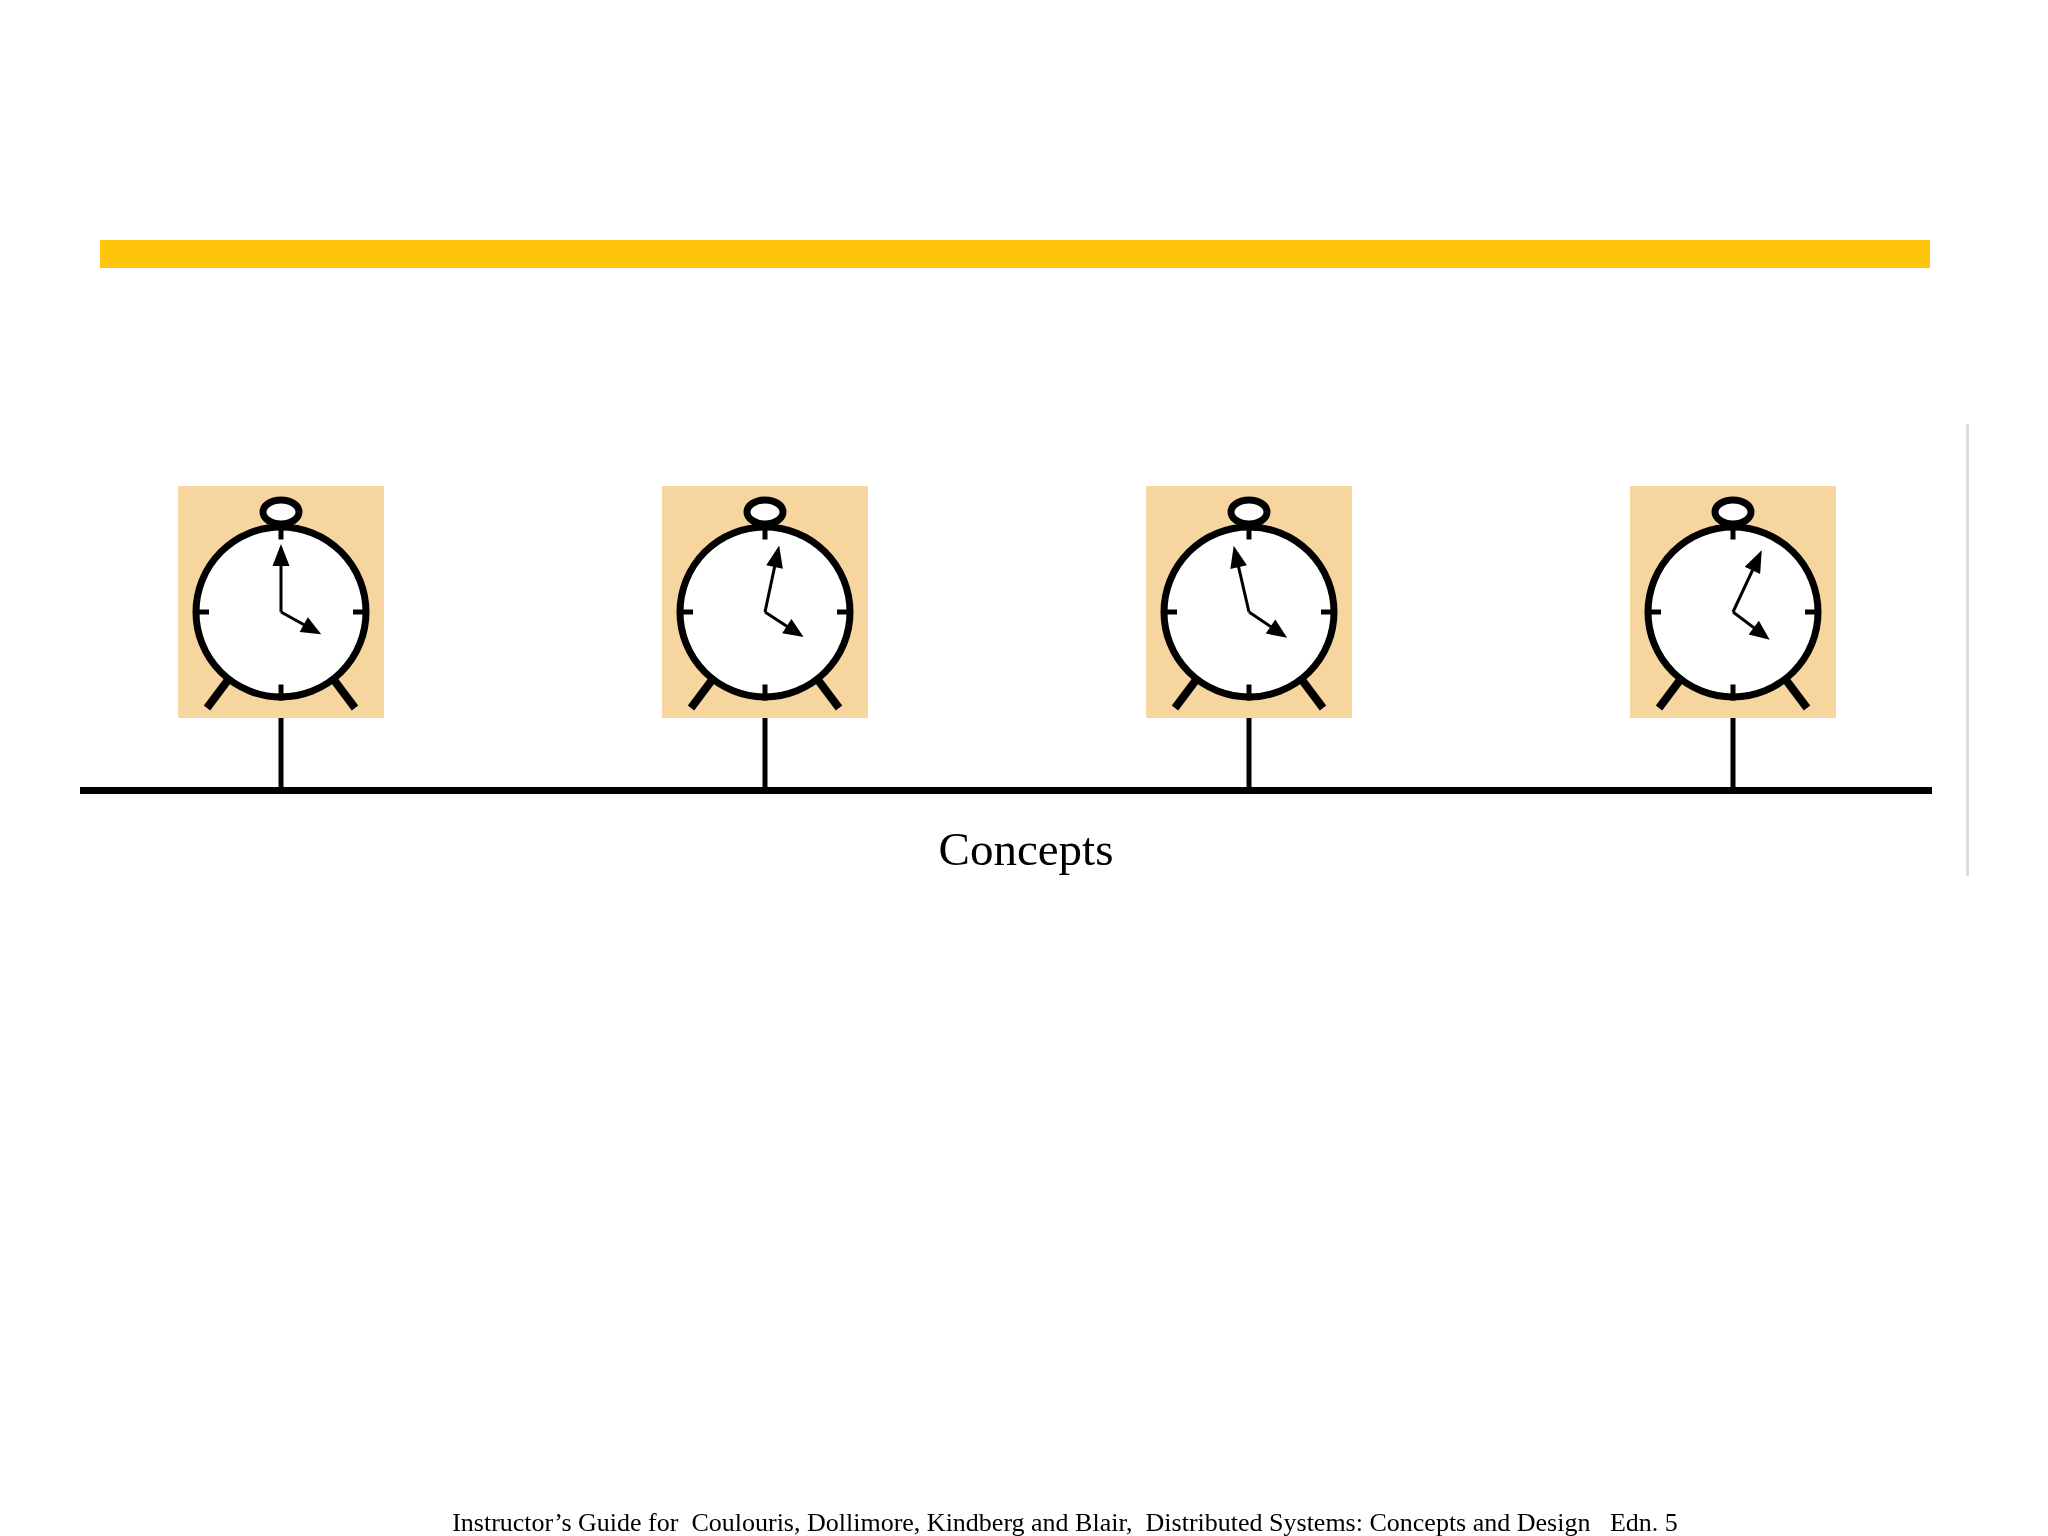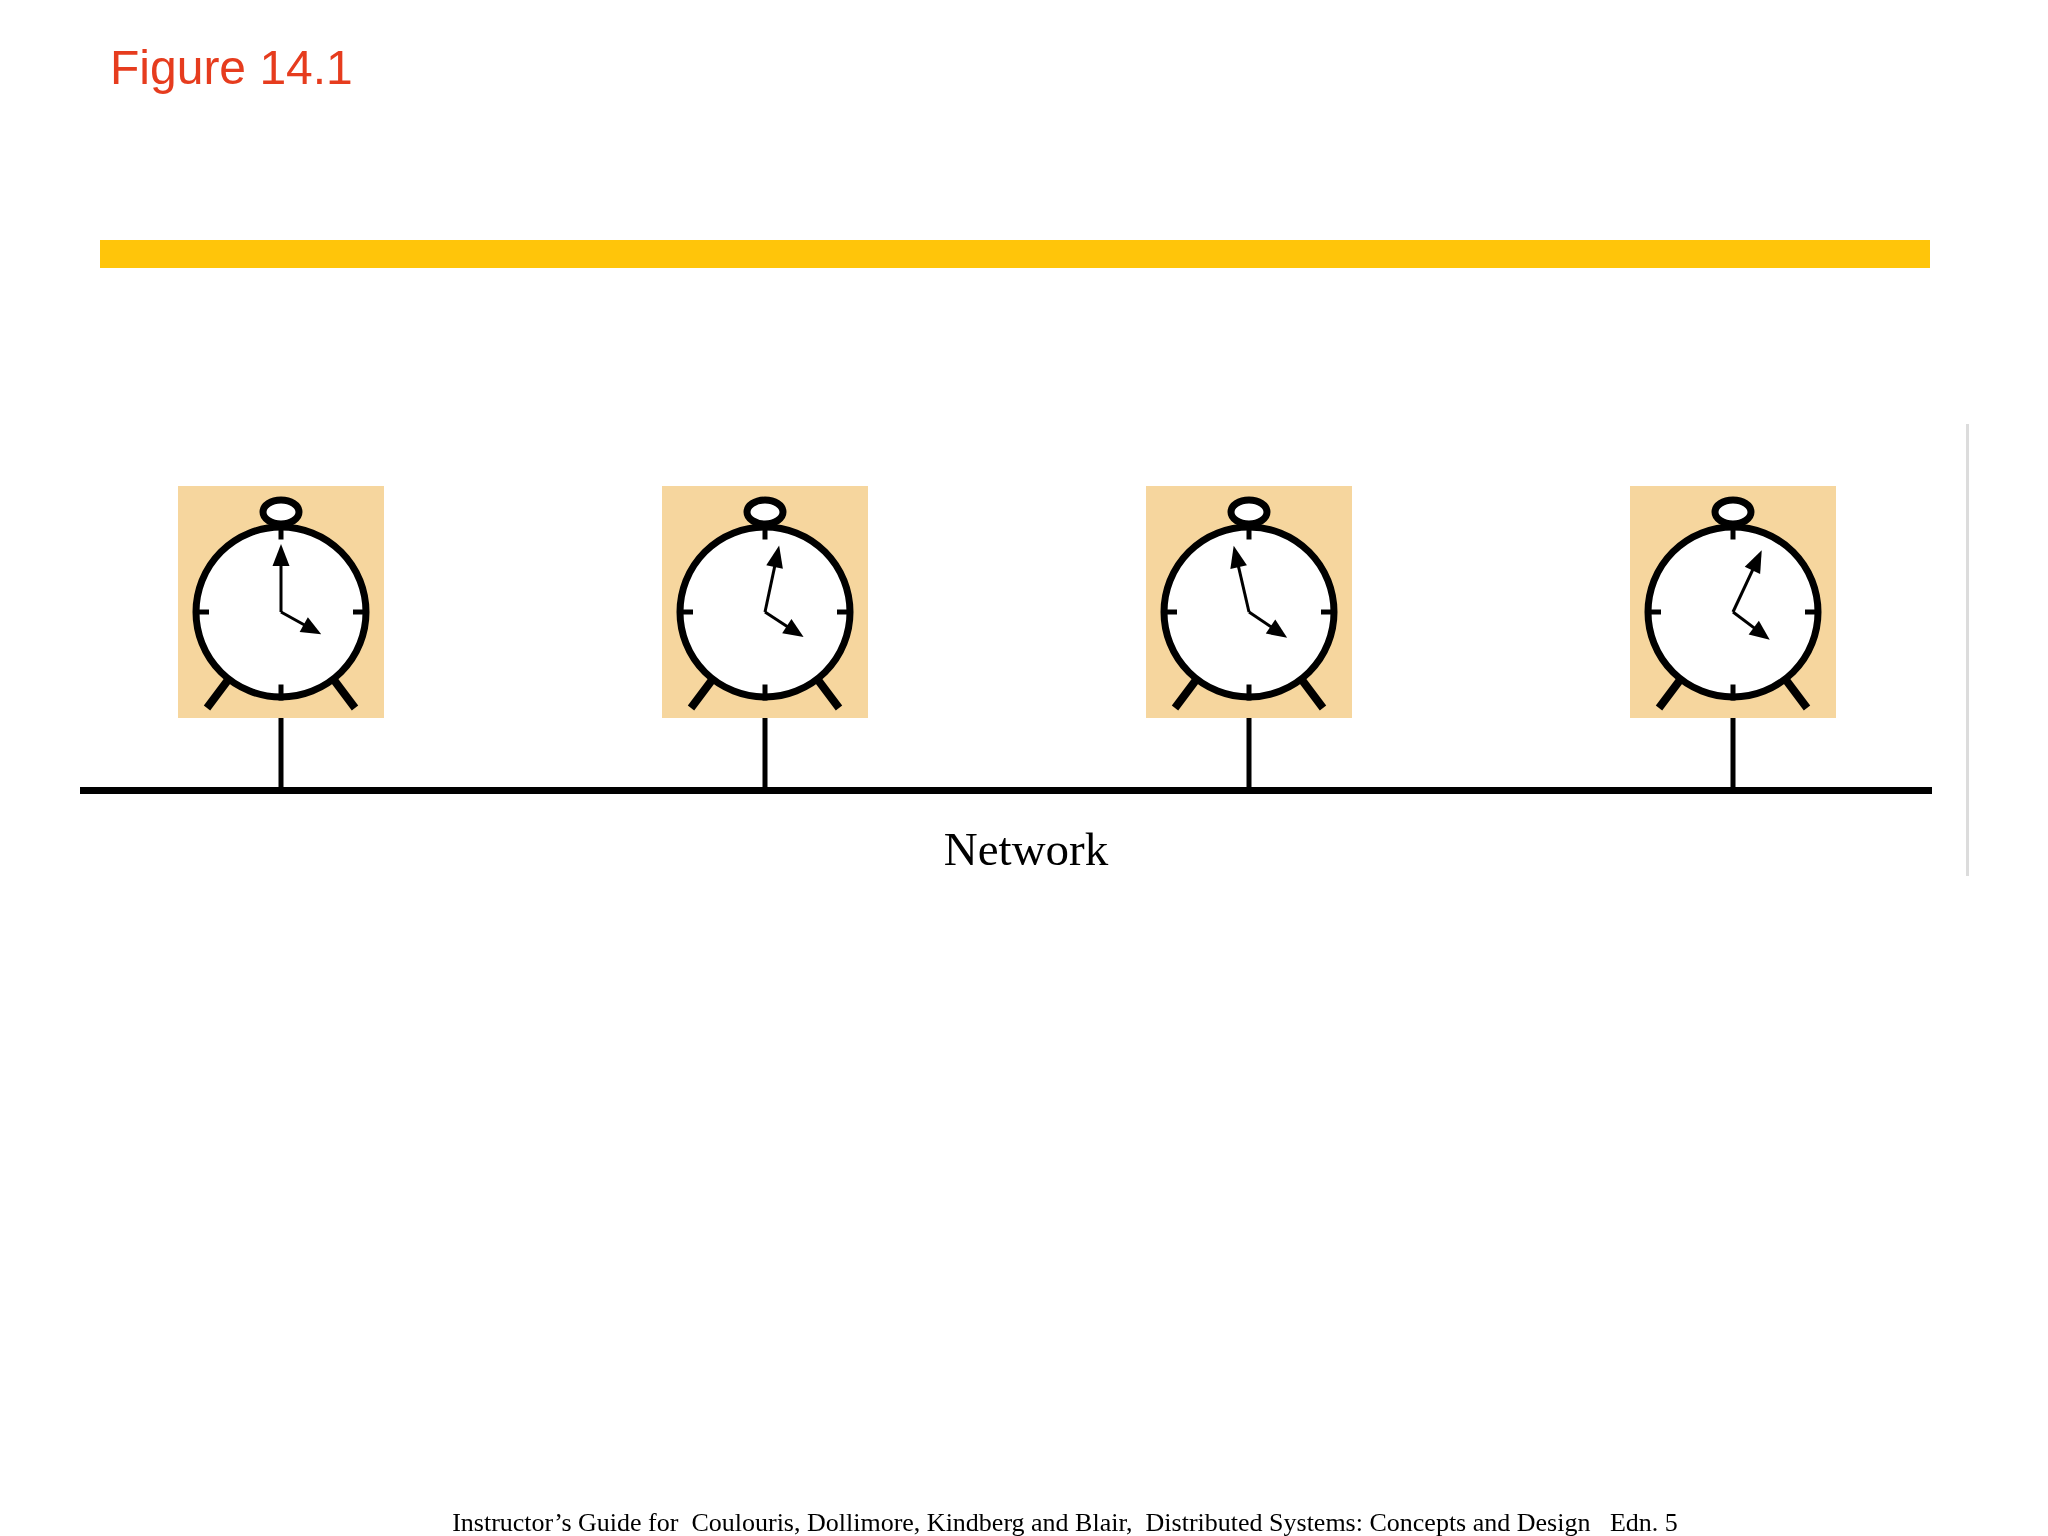--- a/index.html
+++ b/index.html
@@ -74,21 +74,20 @@
     color: #000000;
     white-space: pre-wrap;
   }
 </style>
 </head>
 <body>
 
 <div class="slide">
 
   <div class="title-block" style="color: rgb(230, 60, 30);">
-    <div>Figure 14.1</div>
   </div>
 
   <div class="divider-bar" style="background: rgb(255, 197, 10);"></div>
 
   <div class="diagram">
     <div id="clock-row">
         <svg viewBox="0 0 206 302" width="206" height="302" class="clock" style="left: 178px;">
           <rect x="0" y="0" width="206" height="232" fill="#F6D69E"></rect>
           <rect x="100.5" y="232" width="5" height="70" fill="#000"></rect>
           <rect x="98" y="30" width="10" height="20" fill="#000"></rect>
@@ -167,21 +166,21 @@
             <line x1="103" y1="126" x2="124.55353134877568" y2="79.77830286113085" stroke="#000" stroke-width="3"></line>
             <polygon points="131.73804179836756,64.37107048150781 130.1440562298837,87.90209702111005 114.73682385026065,80.71758657151815" fill="#000"></polygon>
           </g>
           <g>
             <line x1="103" y1="126" x2="127.75770081146608" y2="144.65626571771352" stroke="#000" stroke-width="3"></line>
             <polygon points="139.73723346217548,153.68349106499423 118.6490955644372,148.43559243735527 128.87995095802202,134.85878876655127" fill="#000"></polygon>
           </g>
         </svg>
       </div>
     <div class="network-line" style="background: rgb(0, 0, 0);"></div>
-    <div class="network-label">Network</div>
+    <div class="network-label">Concepts</div>
     <div class="right-edge-line"></div>
   </div>
 
   <div class="footer">
     <div>Instructor’s Guide for  Coulouris, Dollimore, Kindberg and Blair,  Distributed Systems: Concepts and Design   Edn. 5</div>
     
   </div>
 
 </div>
 

